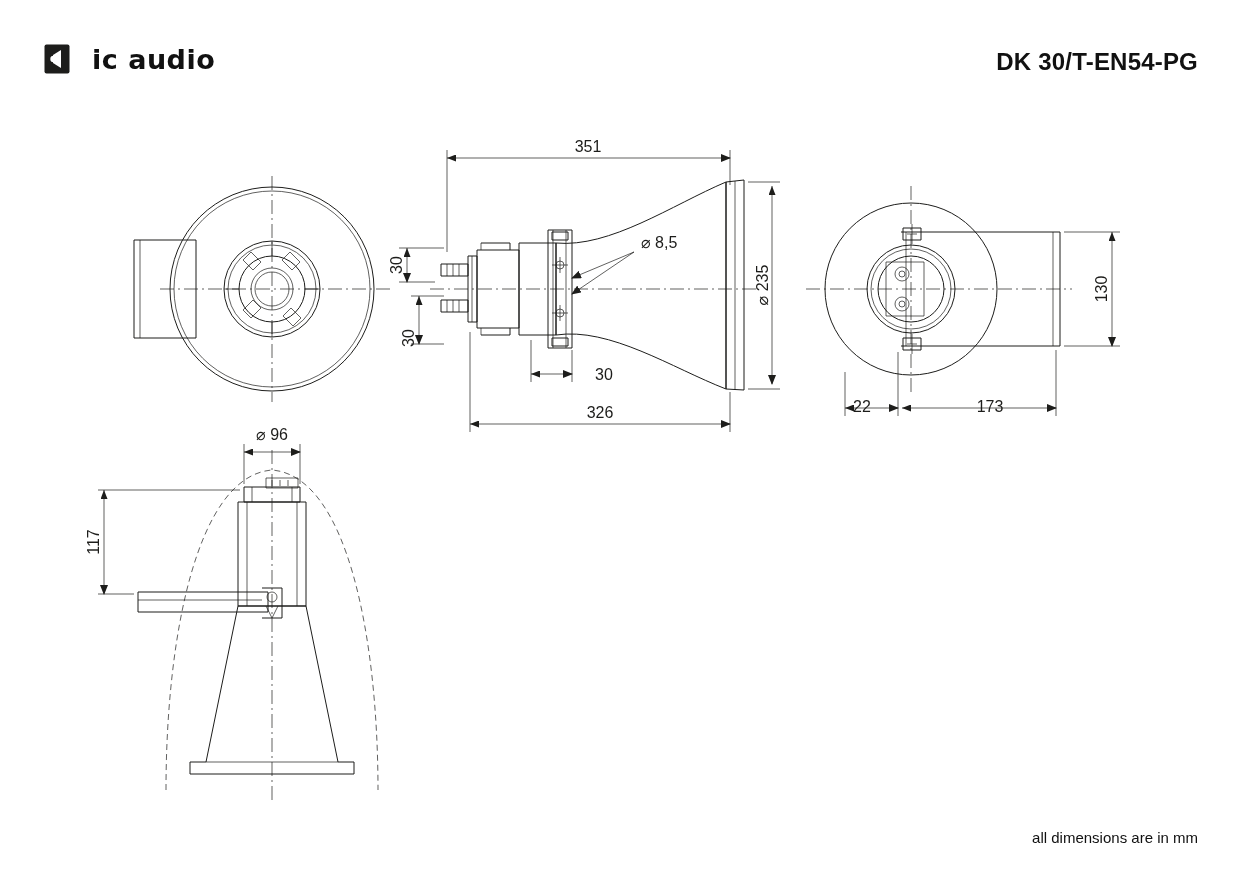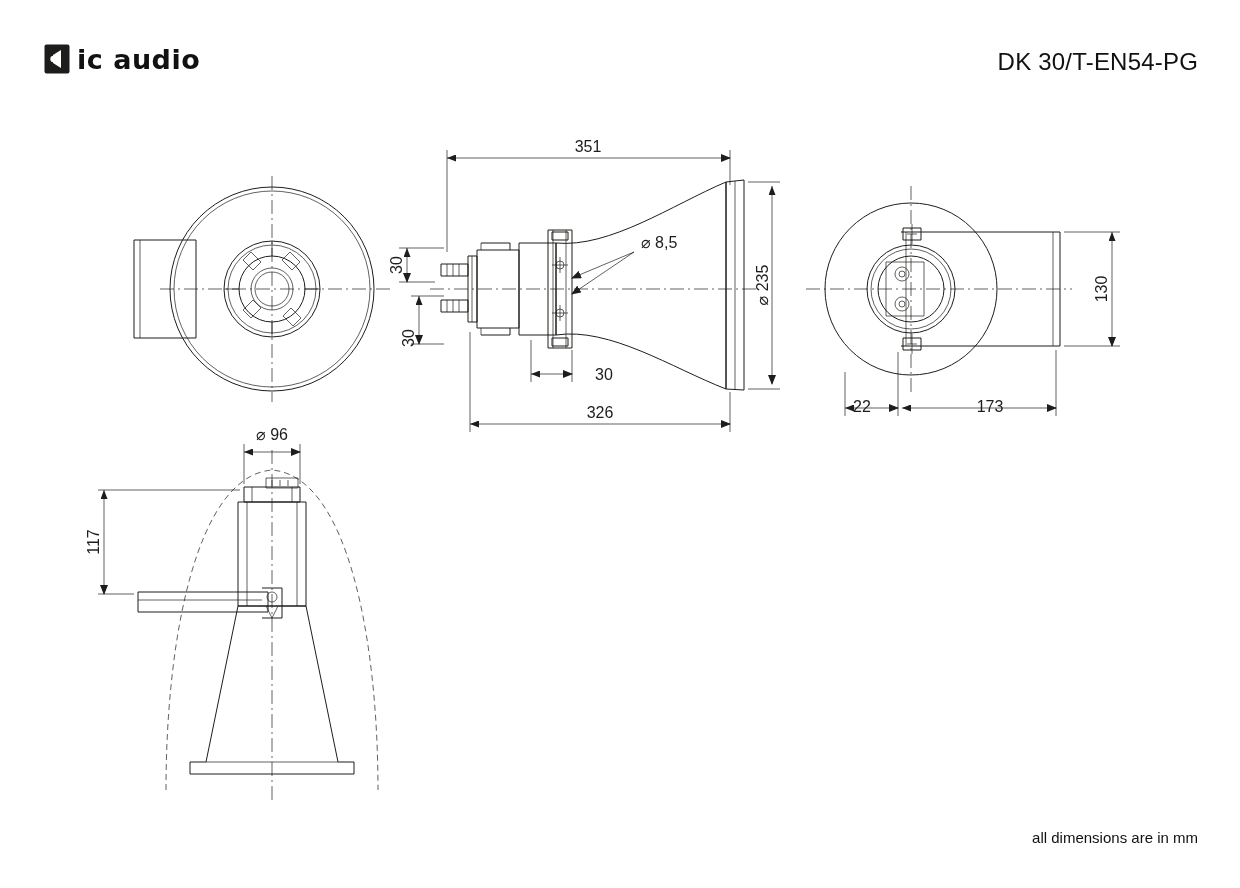--- a/index.html
+++ b/index.html
@@ -19,42 +19,42 @@
     position: absolute;
     inset: 0;
   }
   
   .brand {
     position: absolute;
     left: 44px;
     top: 44px;
     display: flex;
     align-items: center;
-    gap: 7px;
+    gap: 22px;
   }
   .brand-mark {
     width: 26px;
     height: 30px;
     position: relative;
     display: block;
   }
   .brand-name {
     font-size: 27px;
     font-weight: bold;
     letter-spacing: 0.5px;
     color: #111;
     line-height: 1;
     font-family: "DejaVu Sans", sans-serif;
   }
   .model-title {
     position: absolute;
     right: 42px;
     top: 48px;
     font-size: 24px;
-    font-weight: normal;
+    font-weight: bold;
     color: #111;
     letter-spacing: 0.2px;
   }
   .footnote {
     position: absolute;
     right: 42px;
     bottom: 42px;
     font-size: 15px;
     color: #111;
     text-align: center;

